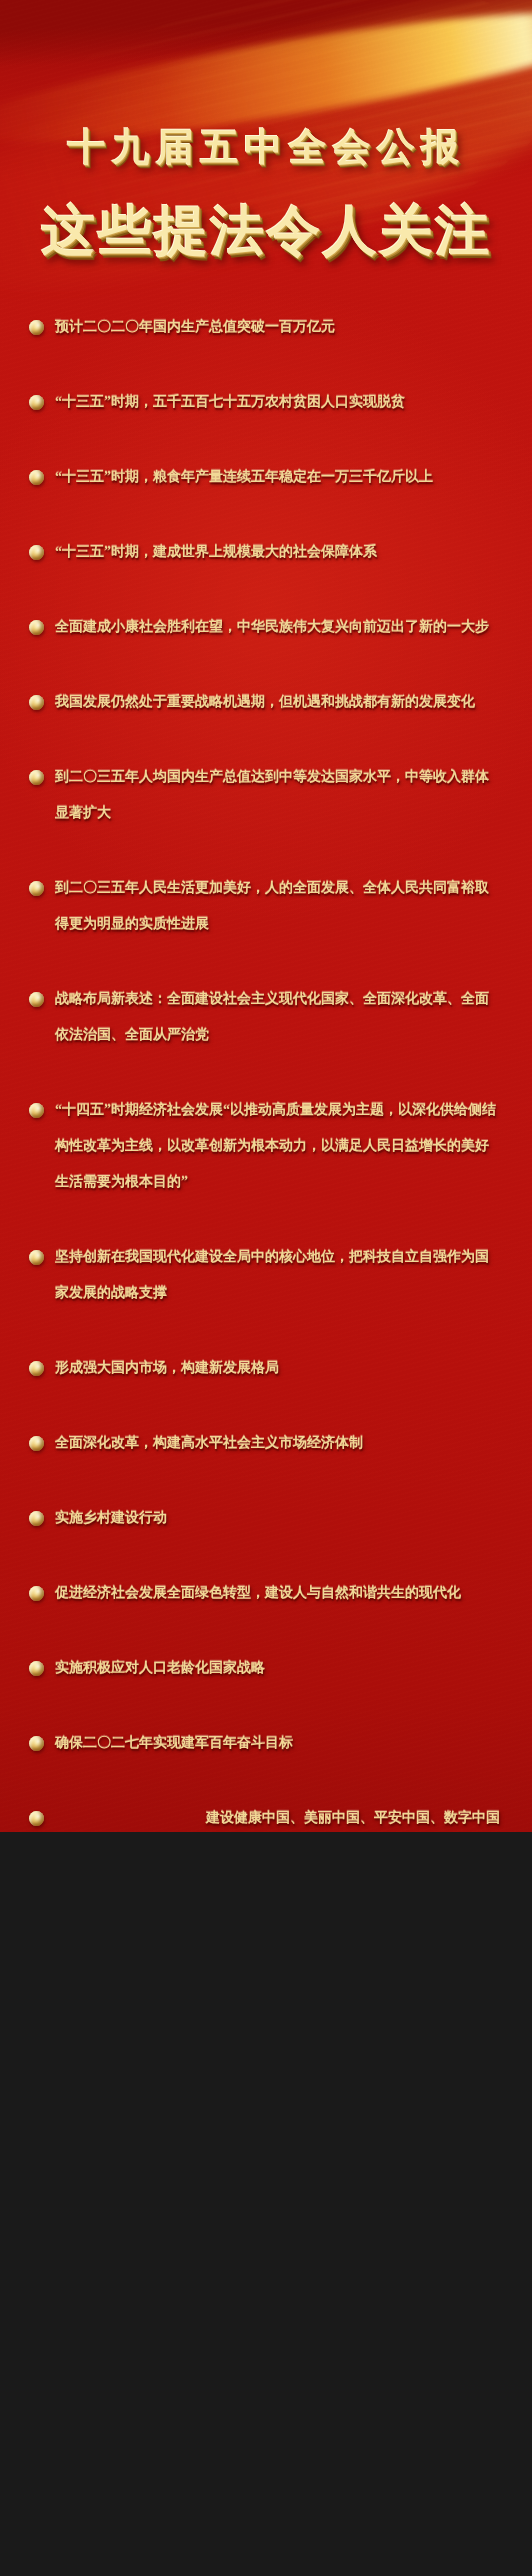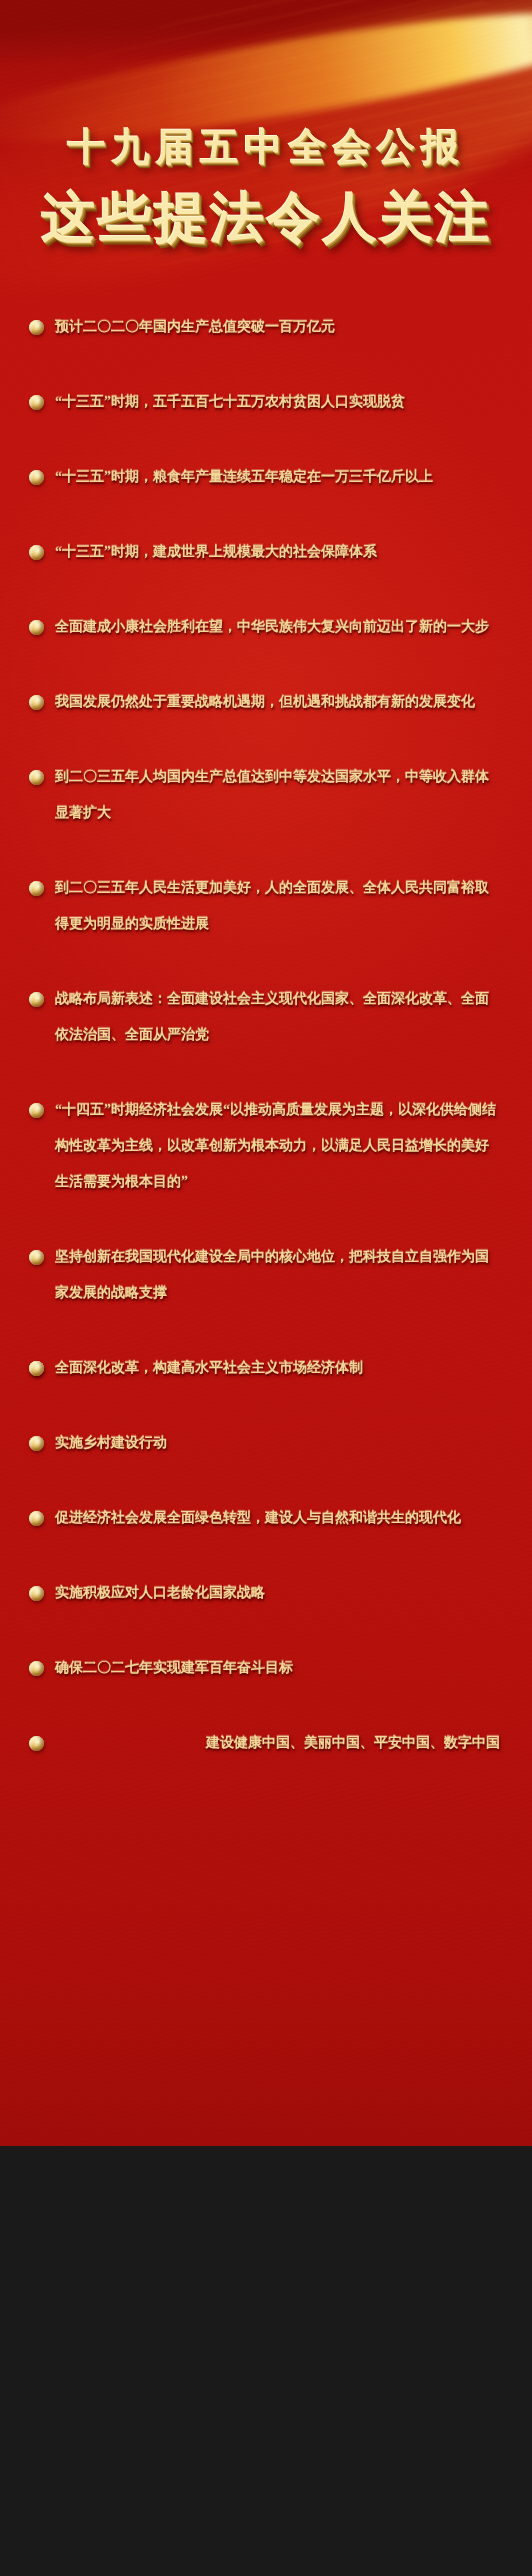--- a/index.html
+++ b/index.html
@@ -1,17 +1,17 @@
 <!DOCTYPE html>
 <html style="font-size:12.3px"><head>
 <meta charset="utf-8">
 <style>
   html,body{margin:0;padding:0;background:#1a1a1a;}
   .poster{
-    position:relative;width:533px;height:2146px;margin:0 auto;overflow:hidden;
+    position:relative;width:533px;height:1832px;margin:0 auto;overflow:hidden;
     background:linear-gradient(180deg,#960b08 0%,#ad0f0b 4%,#bf130e 10%,#c0140f 30%,#bb120e 55%,#b6100c 75%,#ab0e0a 92%,#9f0c09 100%);
     font-family:"Liberation Serif","DejaVu Serif",serif;
   }
   
   .bg-layer{position:absolute;inset:0;z-index:1;pointer-events:none;}
   .center-glow{position:absolute;left:-20%;top:8%;width:140%;height:50%;
     background:radial-gradient(ellipse 60% 50% at 50% 50%,rgba(255,72,36,.22),rgba(255,72,36,0) 70%);}
   .top-dark{position:absolute;left:-23px;top:-26px;width:585px;height:83px;transform:rotate(-2deg);
     background:linear-gradient(180deg,#8e0a07 55%,rgba(142,10,7,0) 100%);}
   .streak{position:absolute;border-radius:50%;}
@@ -32,21 +32,21 @@
   .fibers-bottom-b{left:-123px;top:2402px;width:754px;height:231px;transform:rotate(15deg);opacity:.45;filter:blur(1.5px);
     background:repeating-linear-gradient(180deg,rgba(255,170,70,0) 0 6.2px,rgba(255,170,70,.38) 6.2px 7.7px,rgba(255,170,70,0) 7.7px 14px);
     -webkit-mask-image:linear-gradient(90deg,#000 5%,rgba(0,0,0,.6) 50%,transparent 90%);
     mask-image:linear-gradient(90deg,#000 5%,rgba(0,0,0,.6) 50%,transparent 90%);}
   .grain{position:absolute;inset:0;opacity:.25;
     background:repeating-linear-gradient(-14deg,rgba(255,120,60,.05) 0 1.5px,rgba(140,10,5,.06) 1.5px 4.6px);}
   
   .title-wrap{position:absolute;top:123px;left:0;width:100%;text-align:center;z-index:5;}
   .title-line1{font-size:38px;line-height:48px;letter-spacing:6.2px;font-weight:bold;color:#f8e7a6;
     text-shadow:-0.8px -0.8px 0 #fff8d8, 0.8px 0.8px 0 #cfa64c, 1.5px 1.5px 0 #a87c2a, 2.3px 3.1px 0.8px #7e5410, 3.8px 5.4px 7px rgba(70,0,0,.7);}
-  .title-line2{margin-top:16px;font-size:54px;line-height:63px;letter-spacing:2.3px;font-weight:bold;color:#f9e9ac;
+  .title-line2{margin-top:29px;font-size:54px;line-height:63px;letter-spacing:2.3px;font-weight:bold;color:#f9e9ac;
     text-shadow:-0.8px -1.5px 0 #fff8d8, 0.8px 0.8px 0 #cfa64c, 2.3px 2.3px 0 #a87c2a, 3.1px 3.8px 0.8px #7e5410, 5.4px 7px 7.7px rgba(70,0,0,.7);}
   
   .points{position:absolute;top:309px;left:29px;width:471px;z-index:5;list-style:none;margin:0;padding:0;}
   .points li{position:relative;padding-left:26px;margin:0 0 39px 0;font-size:14px;line-height:36px;
     letter-spacing:0px;font-weight:bold;color:#f1d795;text-align:left;
     text-shadow:0 -0.8px 0 rgba(255,246,214,.28), 0.8px 1.5px 1.5px rgba(96,5,2,.85), 1.5px 2.3px 3.8px rgba(60,0,0,.45);}
   .points li:last-child{margin-bottom:2px;text-align:right;}
   .dot{position:absolute;left:0;top:10.8px;width:15.4px;height:15.4px;border-radius:50%;
     background:radial-gradient(circle at 62% 34%,#fffbe2 0%,#f8e6a6 24%,#e7c264 48%,#c69136 70%,#9c6a1f 88%,#7e4f12 100%);
     box-shadow:inset -3.1px -2.3px 3.8px rgba(110,60,5,.55), inset 2.3px 2.3px 3.1px rgba(255,252,220,.85), 0.8px 2.3px 3.1px rgba(70,0,0,.55);}
@@ -92,21 +92,21 @@
     <li><span class="dot"></span><span>“十三五”时期，五千五百七十五万农村贫困人口实现脱贫</span></li>
     <li><span class="dot"></span><span>“十三五”时期，粮食年产量连续五年稳定在一万三千亿斤以上</span></li>
     <li><span class="dot"></span><span>“十三五”时期，建成世界上规模最大的社会保障体系</span></li>
     <li><span class="dot"></span><span>全面建成小康社会胜利在望，中华民族伟大复兴向前迈出了新的一大步</span></li>
     <li><span class="dot"></span><span>我国发展仍然处于重要战略机遇期，但机遇和挑战都有新的发展变化</span></li>
     <li><span class="dot"></span><span>到二〇三五年人均国内生产总值达到中等发达国家水平，中等收入群体显著扩大</span></li>
     <li><span class="dot"></span><span>到二〇三五年人民生活更加美好，人的全面发展、全体人民共同富裕取得更为明显的实质性进展</span></li>
     <li><span class="dot"></span><span>战略布局新表述：全面建设社会主义现代化国家、全面深化改革、全面依法治国、全面从严治党</span></li>
     <li><span class="dot"></span><span>“十四五”时期经济社会发展“以推动高质量发展为主题，以深化供给侧结构性改革为主线，以改革创新为根本动力，以满足人民日益增长的美好生活需要为根本目的”</span></li>
     <li><span class="dot"></span><span>坚持创新在我国现代化建设全局中的核心地位，把科技自立自强作为国家发展的战略支撑</span></li>
-    <li><span class="dot"></span></li>
+    <li><span class="dot"></span><span>形成强大国内市场，构建新发展格局</span></li>
     <li><span class="dot"></span><span>全面深化改革，构建高水平社会主义市场经济体制</span></li>
     <li><span class="dot"></span><span>实施乡村建设行动</span></li>
     <li><span class="dot"></span><span>促进经济社会发展全面绿色转型，建设人与自然和谐共生的现代化</span></li>
     <li><span class="dot"></span><span>实施积极应对人口老龄化国家战略</span></li>
     <li><span class="dot"></span><span>确保二〇二七年实现建军百年奋斗目标</span></li>
     <li><span class="dot"></span><span>建设健康中国、美丽中国、平安中国、数字中国</span></li>
   </ul>
 
   <div class="footer">
     <svg class="tower" viewBox="0 0 42 62" xmlns="http://www.w3.org/2000/svg">

